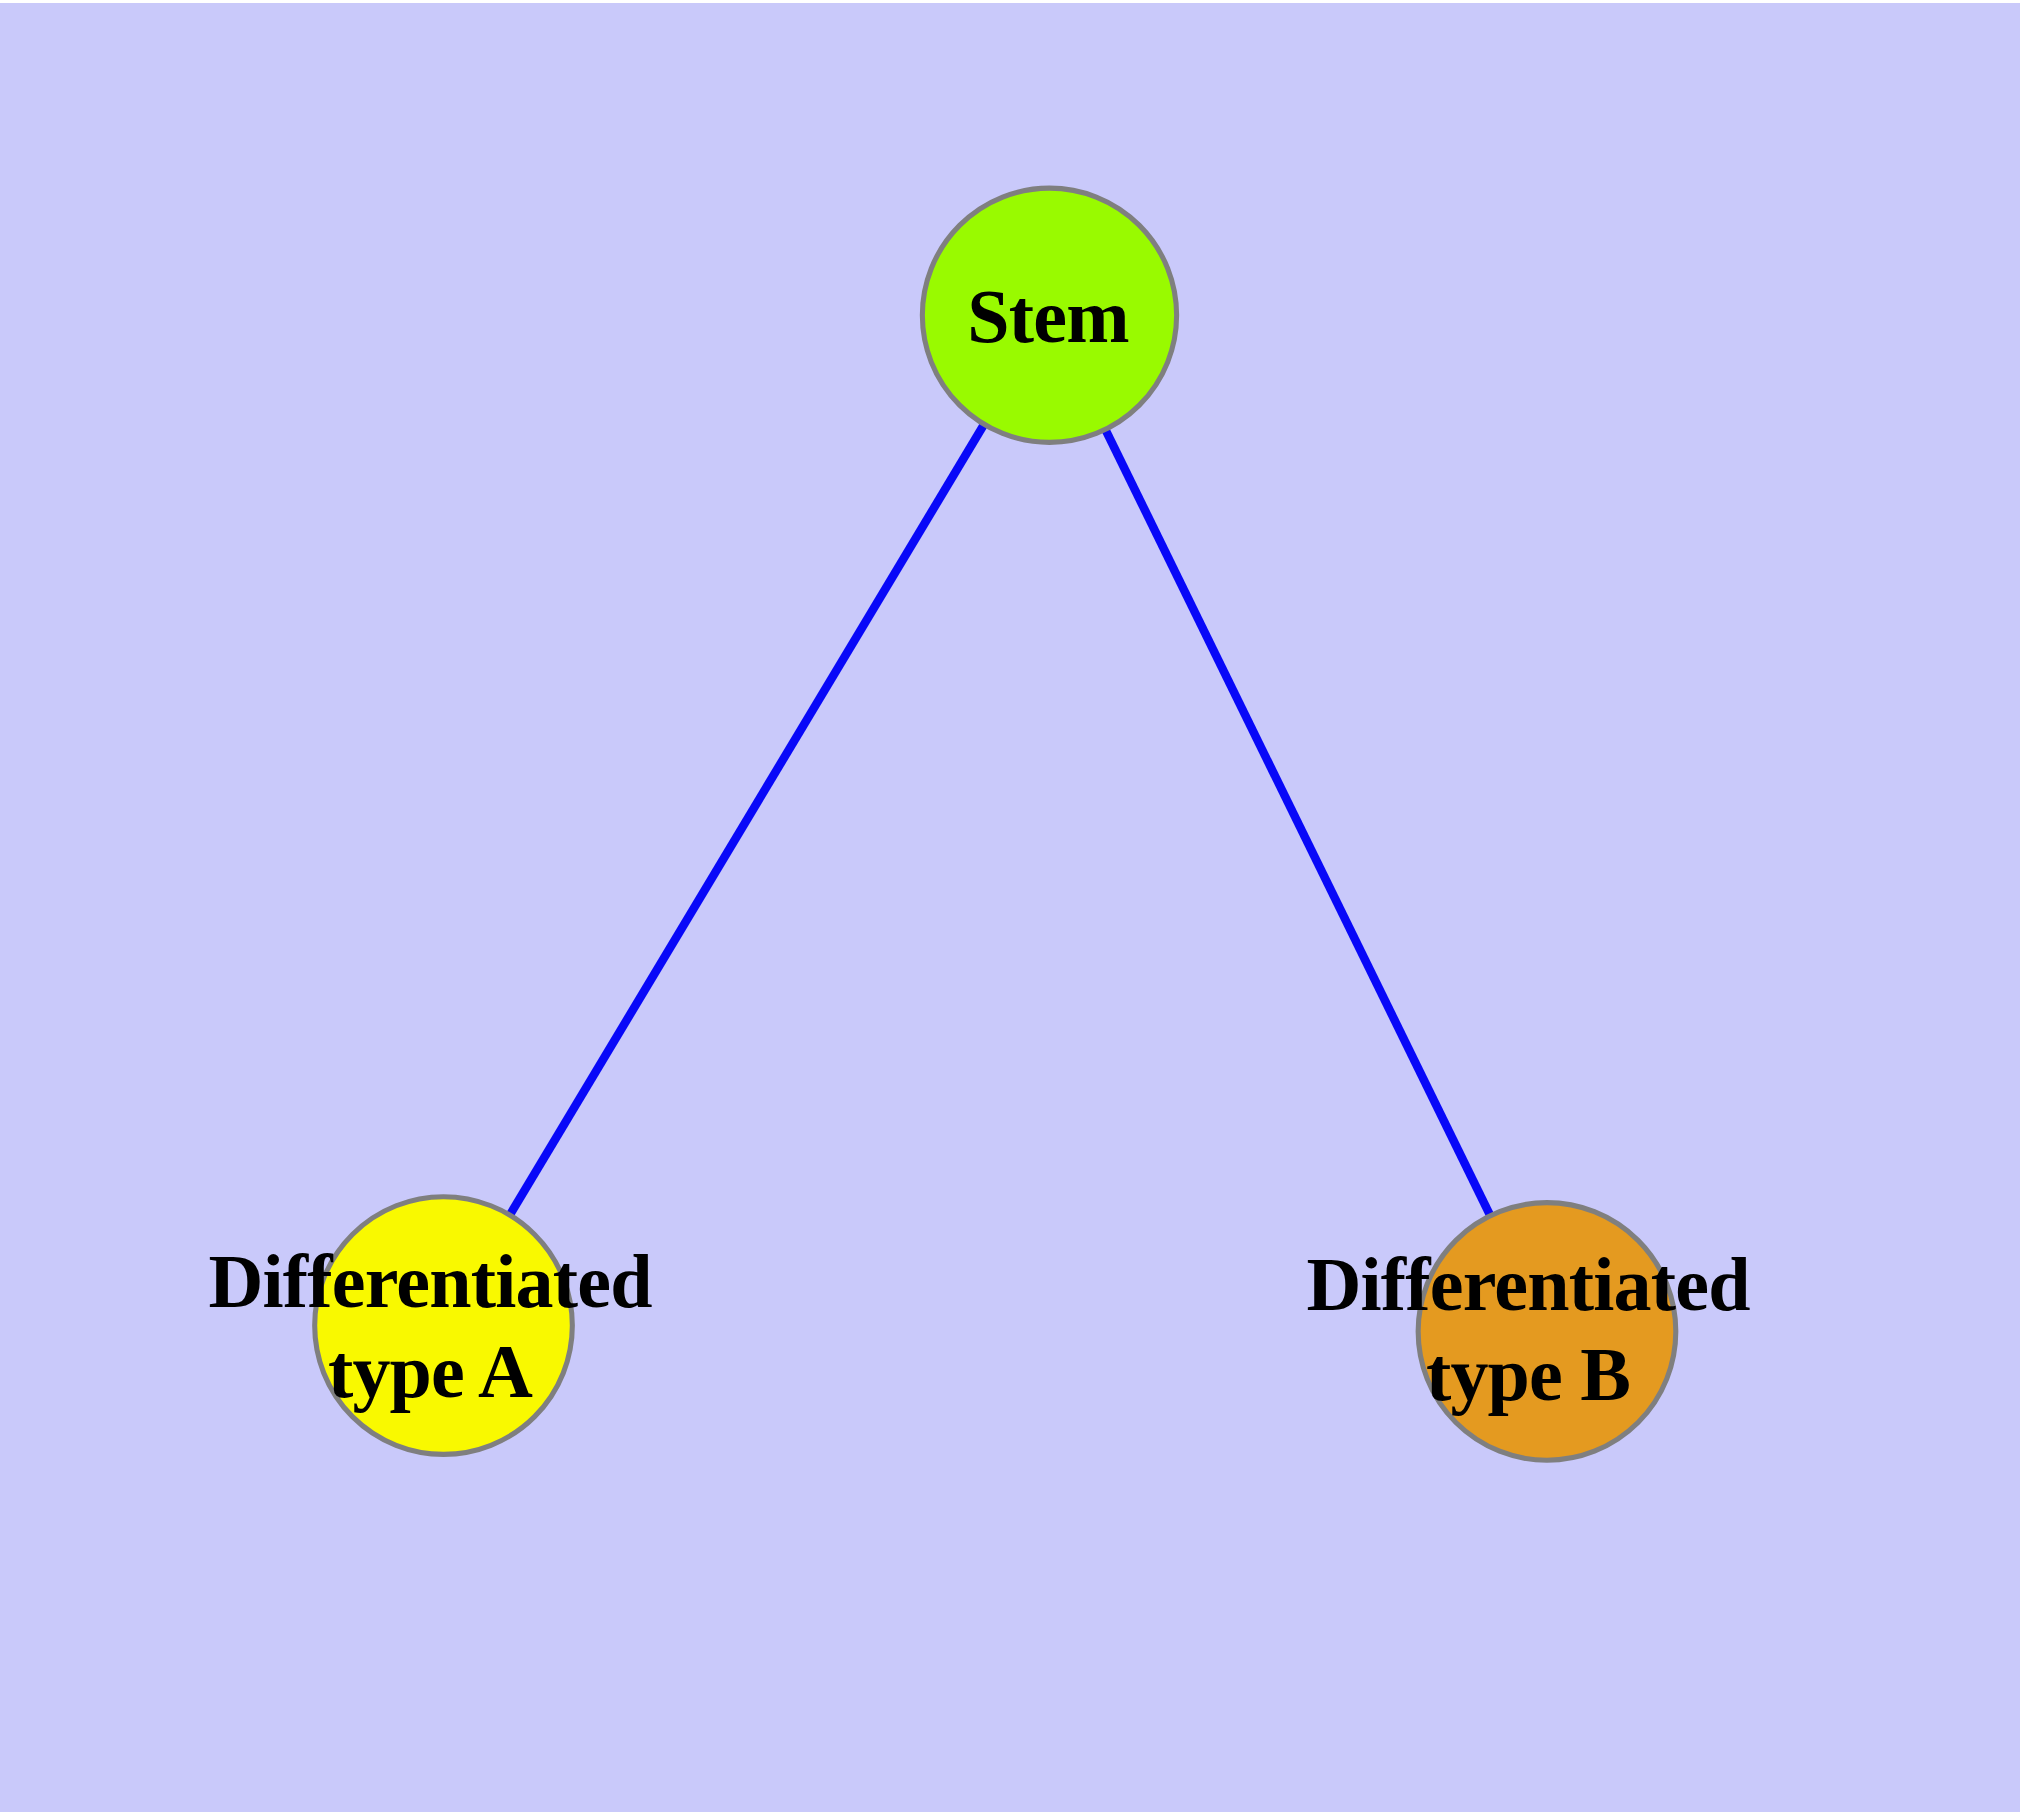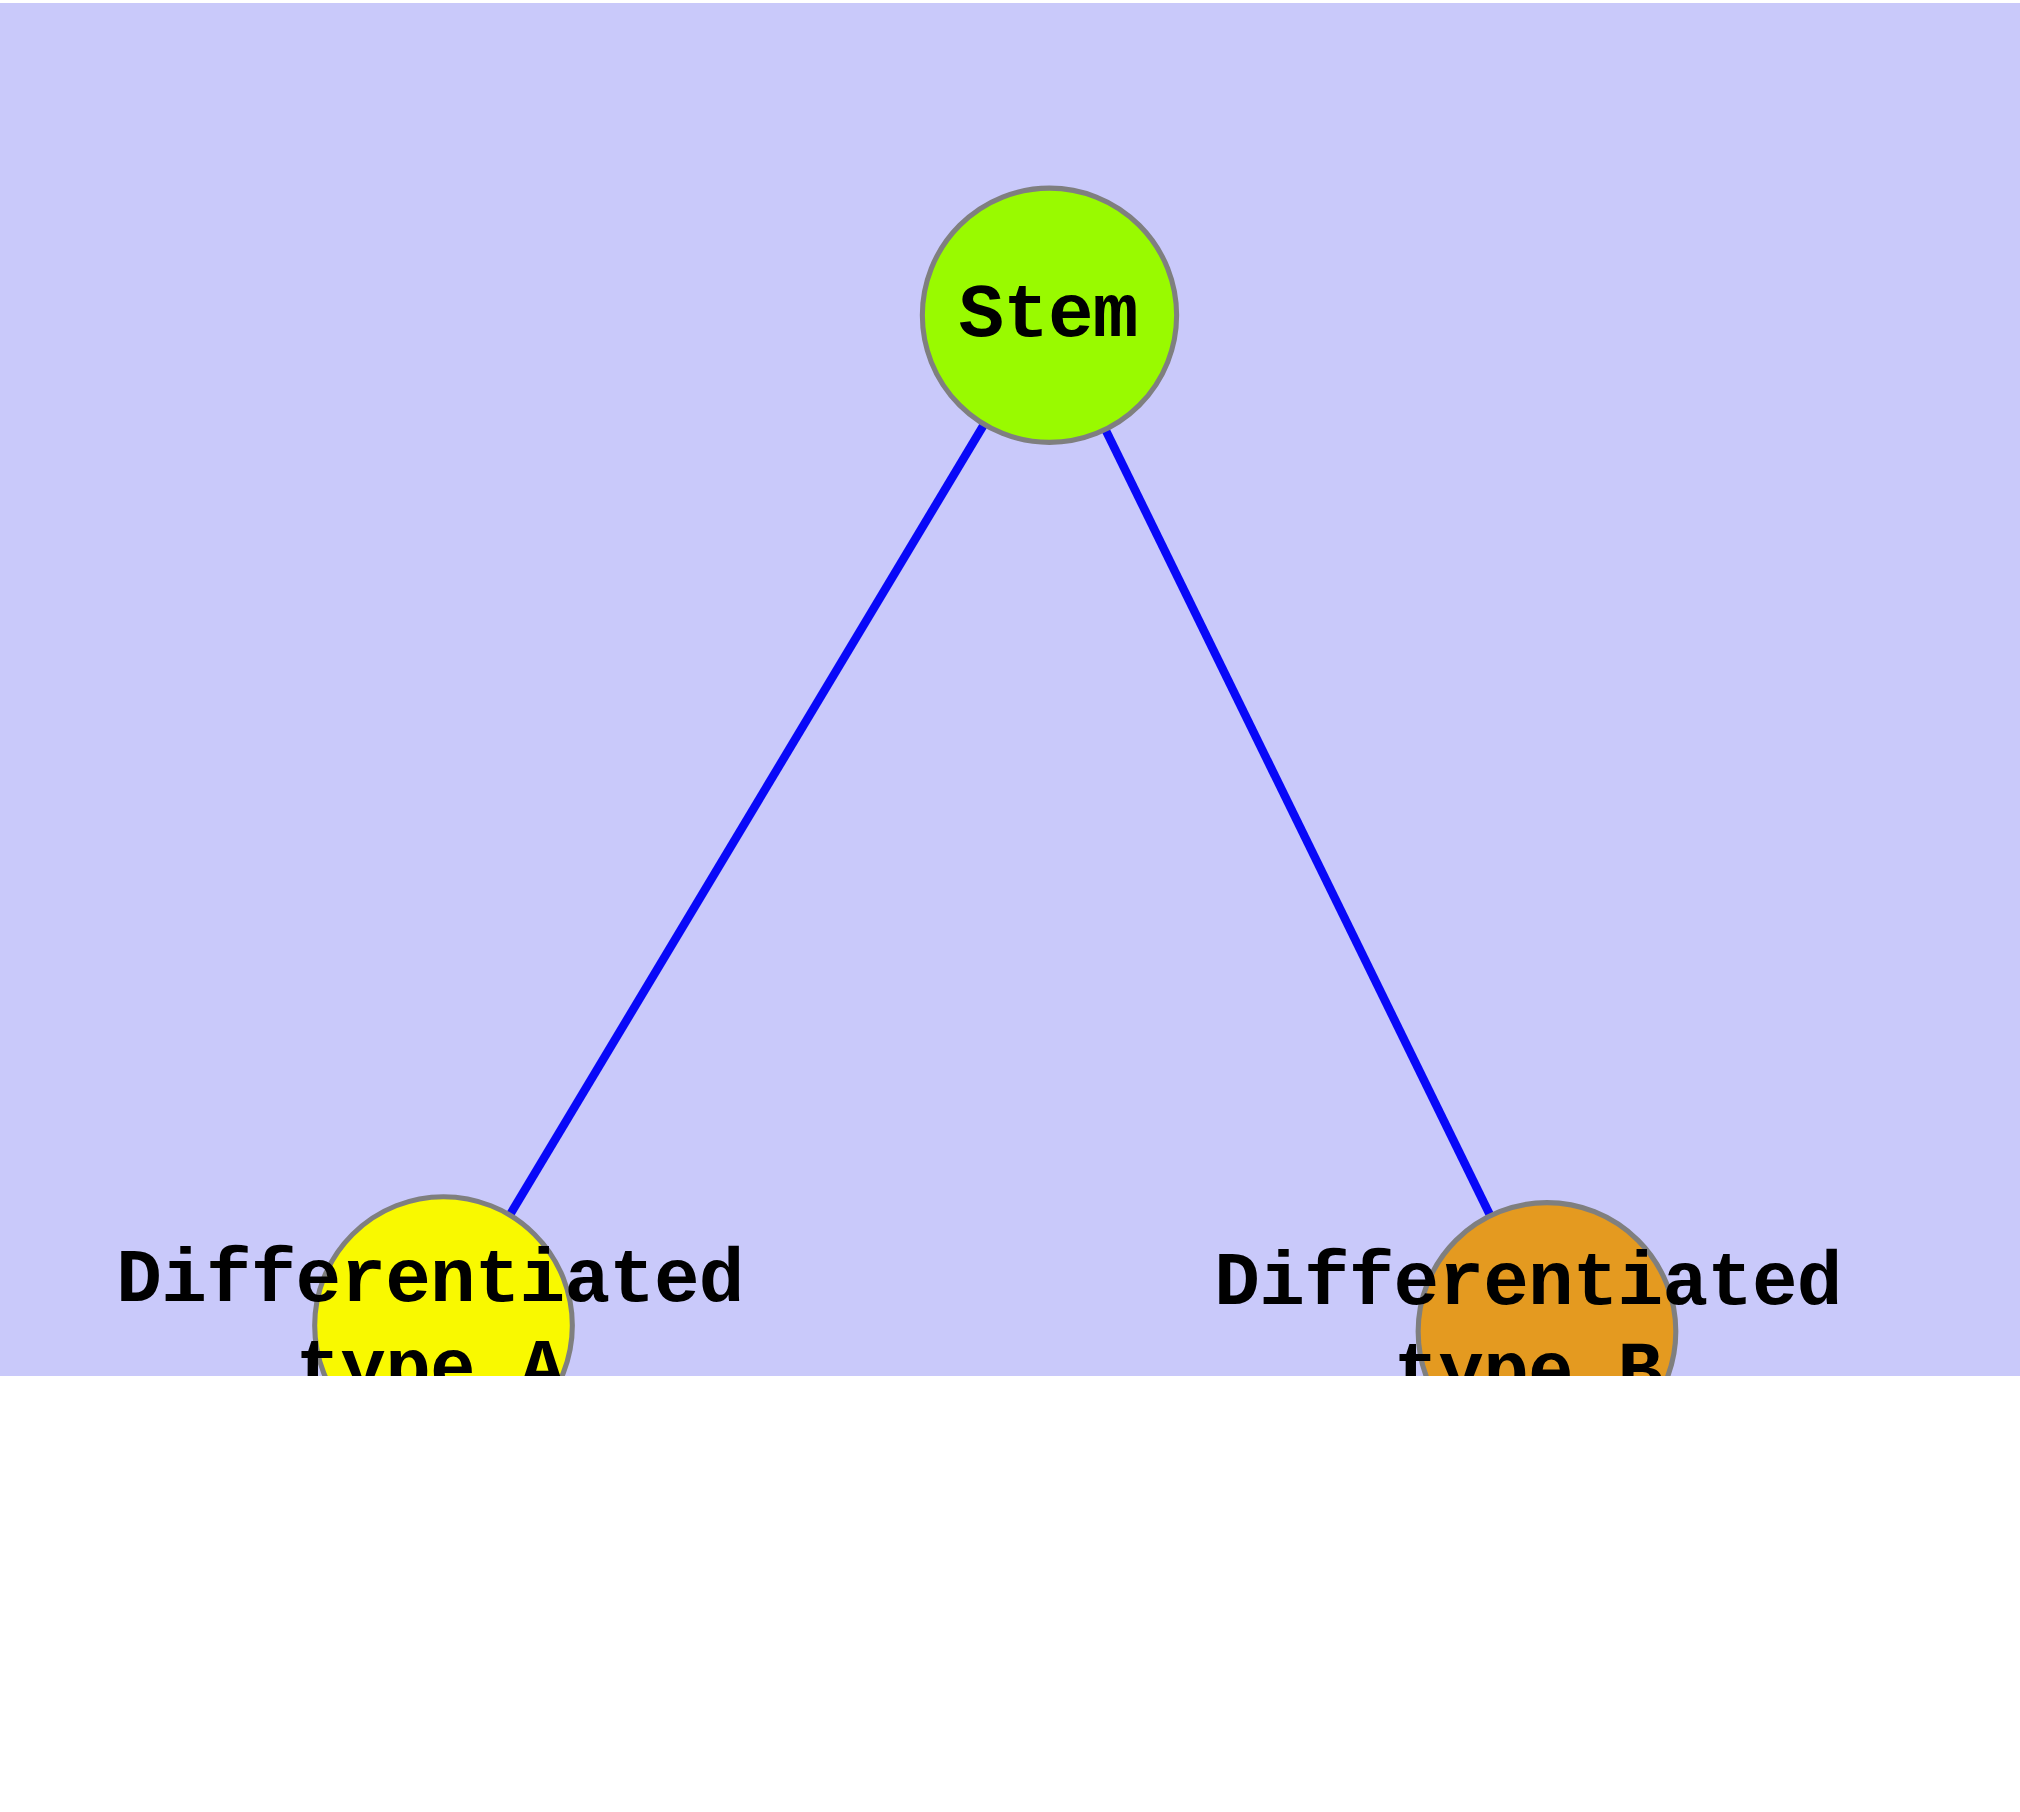--- a/index.html
+++ b/index.html
@@ -2,23 +2,23 @@
 <html style="font-size:13.6px"><head>
 <meta charset="utf-8">
 <style>
   html, body {
     margin: 0;
     padding: 0;
   }
   .canvas {
     position: relative;
     width: 2021px;
-    height: 1376px;
+    height: 1812px;
     overflow: hidden;
-    font-family: Liberation Mono, monospace;
+    font-family: Liberation Serif, serif;
   }
   .top-strip {
     position: absolute;
     left: 0; top: 0;
     width: 100%; height: 2.5px;
     background: #ffffff;
   }
   .graph-svg {
     position: absolute;
     left: 0; top: 0;

